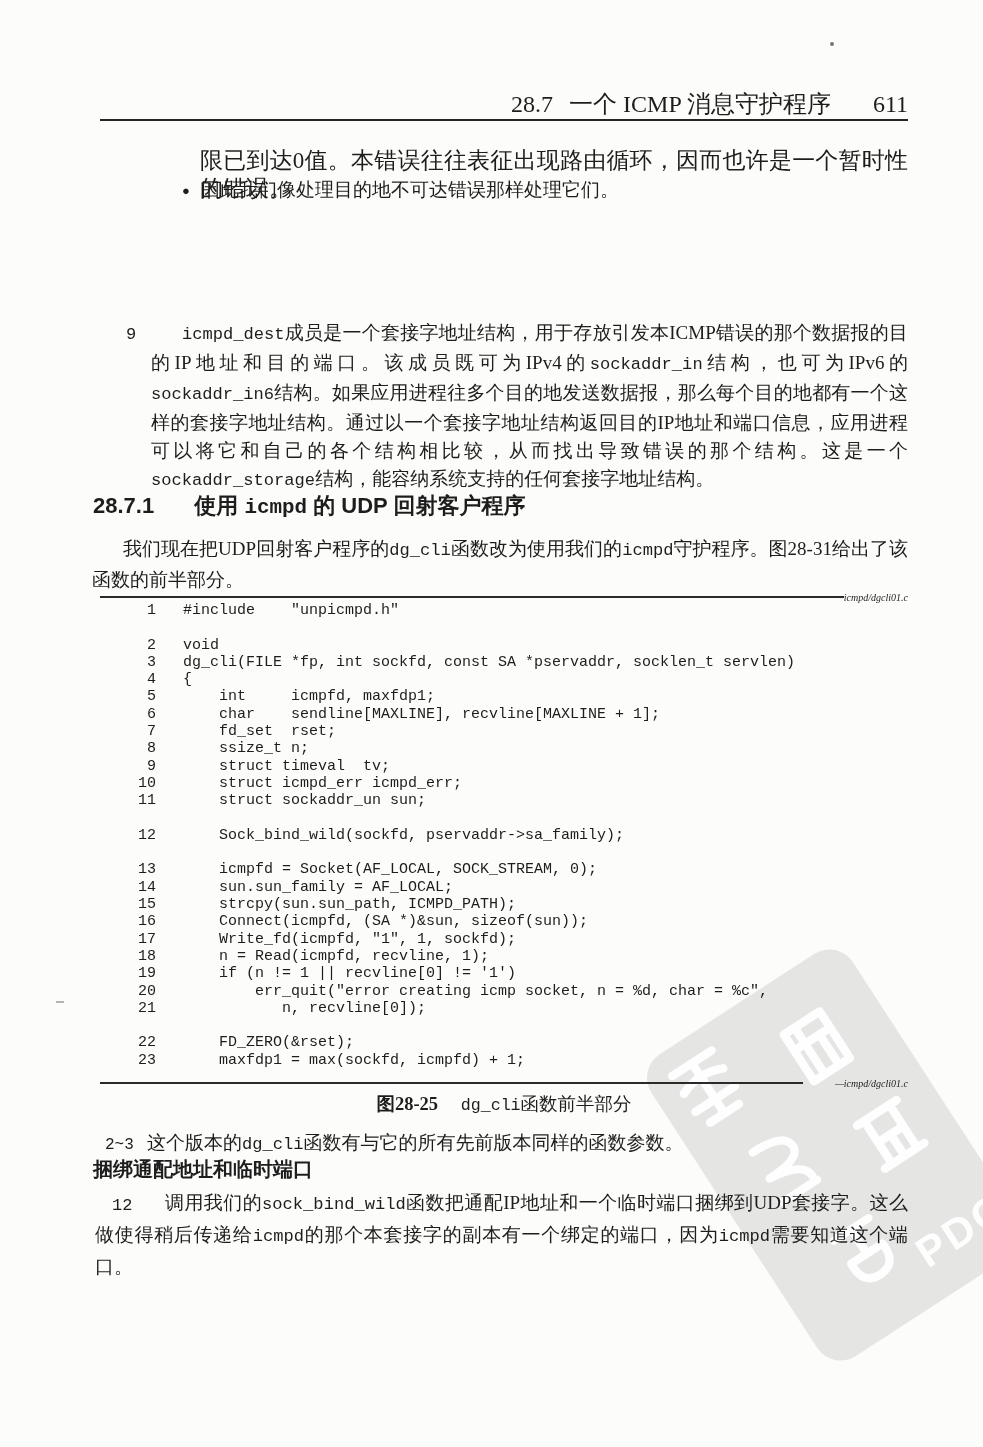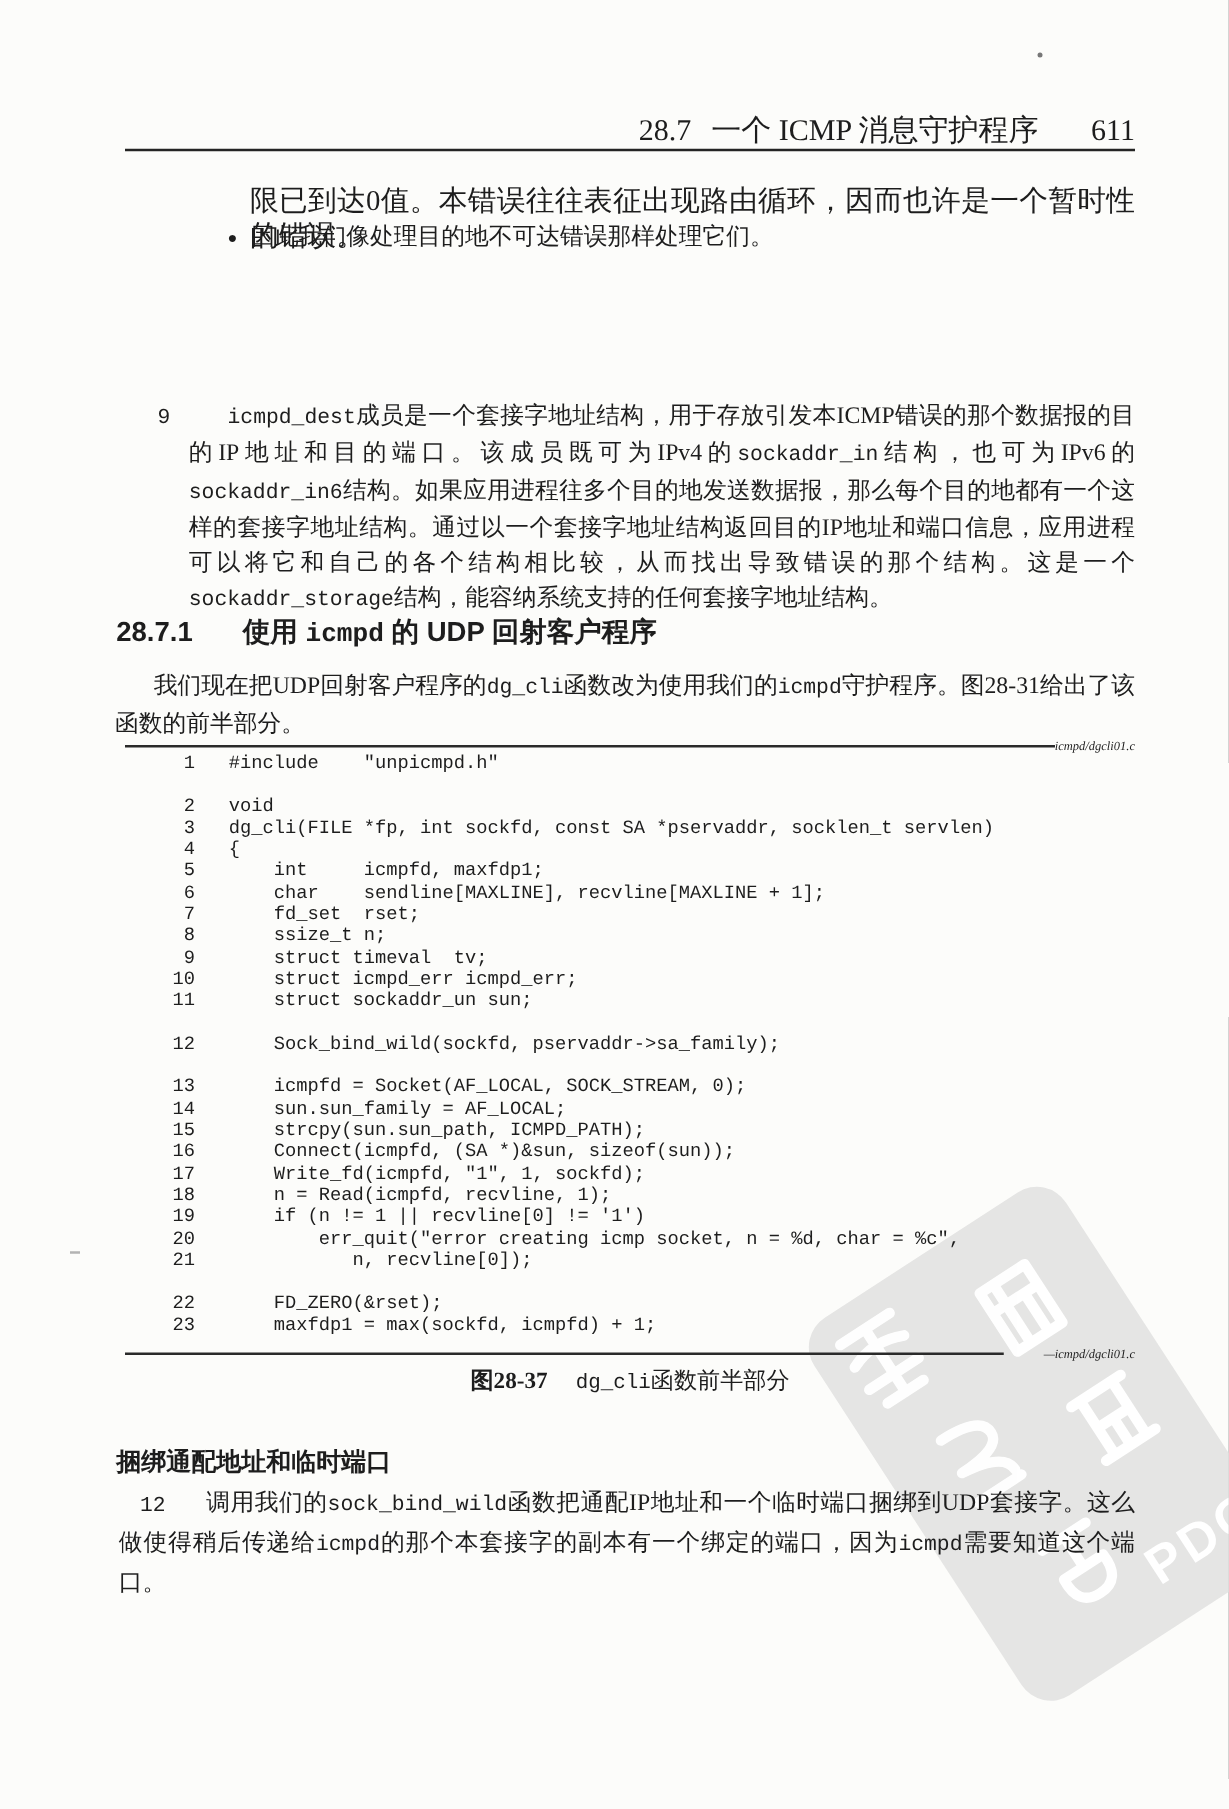--- a/index.html
+++ b/index.html
@@ -157,24 +157,28 @@
 
 22       FD_ZERO(&amp;rset);
 23       maxfdp1 = max(sockfd, icmpfd) + 1;</pre>
 
   <div class="abs src-row src-row-bottom">
     <span class="src-line"></span>
     <span class="src-label">—icmpd/dgcli01.c</span>
   </div>
 
   <div class="abs fig-caption">
-    <span class="cap-label">图28-37</span>
+    <span class="cap-label">图28-25</span>
     <span><span class="mono-inline">dg_cli</span><span>函数前半部分</span></span>
   </div>
 
+  <div class="abs item-23 jst">
+    <span class="marker">2~3</span>
+    <span><span>这个版本的</span><span class="mono-inline">dg_cli</span><span>函数有与它的所有先前版本同样的函数参数。</span></span>
+  </div>
 
   <div class="abs bind-subhead">捆绑通配地址和临时端口</div>
 
   <div class="abs item-12 jst">
     <span class="marker">12</span>
     <span><span>调用我们的</span><span class="mono-inline">sock_bind_wild</span><span>函数把通配IP地址和一个临时端口捆绑到UDP套接字。这么做使得稍后传递给</span><span class="mono-inline">icmpd</span><span>的那个本套接字的副本有一个绑定的端口，因为</span><span class="mono-inline">icmpd</span><span>需要知道这个端口。</span></span>
   </div>
 
   <div class="abs artifact-dot"></div>
   <div class="abs artifact-dash"></div>

